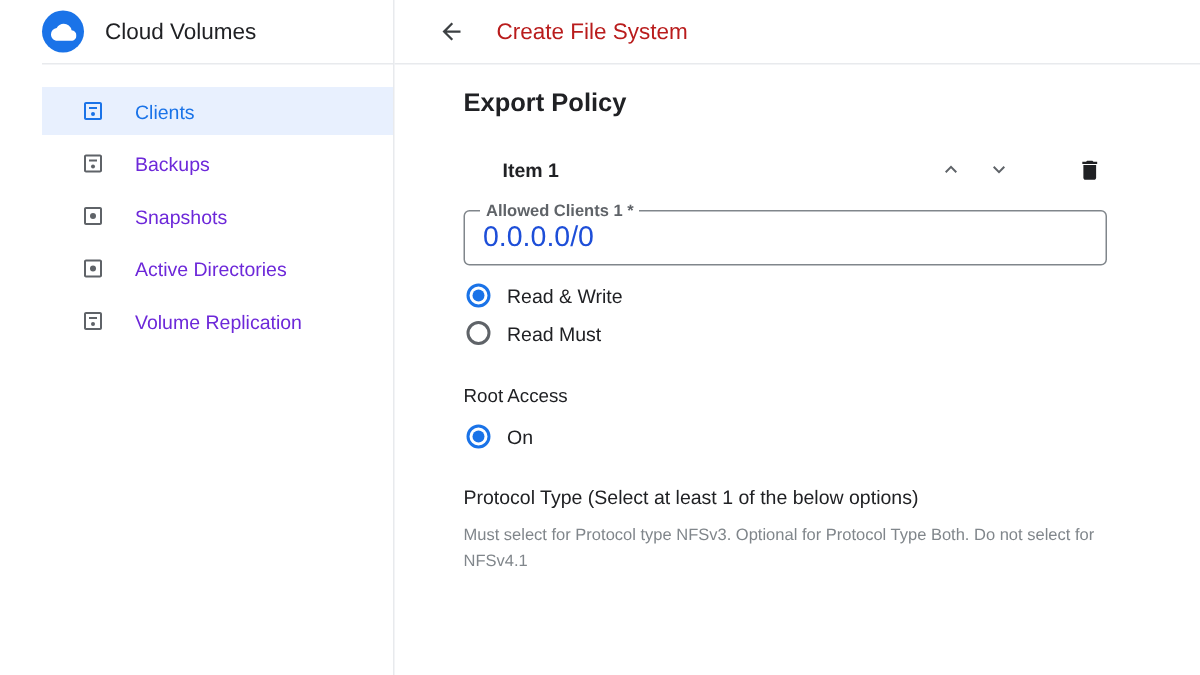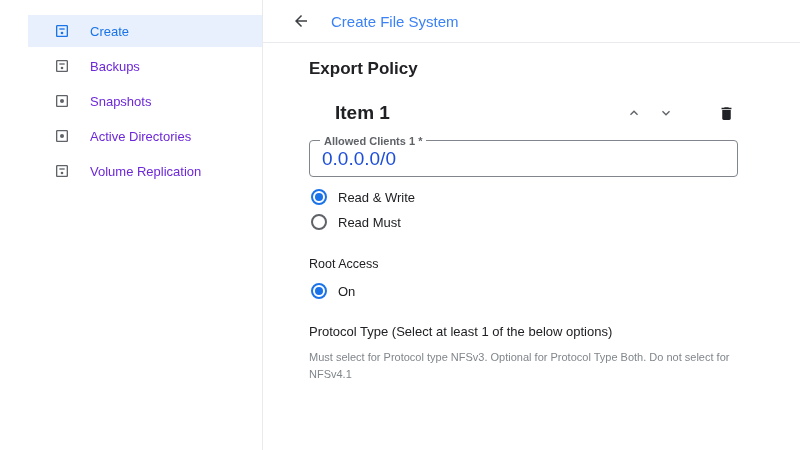--- a/index.html
+++ b/index.html
@@ -16,28 +16,28 @@
   .nav-item { height:32px; display:flex; align-items:center; gap:20px; padding-left:26px; margin:3px 0; cursor:pointer; color:#6d28d9; }
   .nav-item .nav-icon { display:flex; color:#5f6368; }
   .nav-item.selected { background:#e8f0fe; color:#1a73e8; }
   .nav-item.selected .nav-icon { color:#1a73e8; }
   .nav-label { font-size:13px; }
 
   
   .main { flex:1 1 auto; display:flex; flex-direction:column; }
   .main-header { height:43px; display:flex; align-items:center; gap:18px; padding-left:26px; border-bottom:1px solid #e8eaed; }
   .icon-btn { width:24px; height:24px; display:flex; align-items:center; justify-content:center; cursor:pointer; background:none; border:none; }
-  .main-title { font-size:15px; color:#3b82f6; font-weight:400; }
+  .main-title { font-size:15px; color:#b91c1c; font-weight:400; }
   .content { padding:16px 62px 0 46px; }
 
   .section-title { font-size:17px; font-weight:700; }
   .rules-title { font-size:15px; font-weight:400; margin-top:27px; }
 
   .item-header { display:flex; align-items:center; margin-top:22px; padding-left:26px; }
-  .item-title { font-size:19px; font-weight:700; flex:1; }
+  .item-title { font-size:13px; font-weight:700; flex:1; }
   .item-controls { display:flex; align-items:center; gap:8px; }
   .item-controls .trash { margin-left:28px; }
 
   .field { position:relative; margin-top:15px; height:37px; border:1px solid #80868b; border-radius:4px; display:flex; align-items:center; padding:0 12px; }
   .field-label { position:absolute; top:-6px; left:10px; background:#fff; padding:0 4px; font-size:11px; color:#5f6368; white-space:nowrap;font-weight:bold; }
   .field-input { border:none; outline:none; width:100%; font-size:19px; color:#1d4ed8; font-family:inherit; background:transparent; }
 
   .group-label { font-size:12.5px; color:#202124; margin-top:26px; }
   .choice-row { display:flex; align-items:center; gap:11px; margin-top:11px; height:18px; cursor:pointer; padding-left:2px; }
   .choice-row + .choice-row { margin-top:7px; }
@@ -48,31 +48,39 @@
 
   .protocol-label { margin-top:24px; font-size:13px; }
   .helper { margin-top:10px; font-size:11px; line-height:1.5; color:#80868b; }
 </style>
 </head>
 <body>
 
 <div class="app">
 
   <aside class="sidebar">
+    <div class="sidebar-header">
+      <span class="logo">
+        <svg width="17" height="17" viewBox="0 0 24 24" fill="#ffffff">
+            <path d="M19.35 10.04A7.49 7.49 0 0 0 12 4C9.11 4 6.6 5.64 5.35 8.04A5.994 5.994 0 0 0 0 14c0 3.31 2.69 6 6 6h13c2.76 0 5-2.24 5-5 0-2.64-2.05-4.78-4.65-4.96z"></path>
+          </svg>
+      </span>
+      <span class="sidebar-title">Cloud Volumes</span>
+    </div>
 
     <nav class="nav">
       <div class="nav-item selected">
         <span class="nav-icon">
           <svg width="16" height="16" viewBox="0 0 24 24" fill="currentColor">
               <path d="M19 3H5c-1.1 0-2 .9-2 2v14c0 1.1.9 2 2 2h14c1.1 0 2-.9 2-2V5c0-1.1-.9-2-2-2zm0 16H5V5h14v14z"></path>
               <path d="M8 8h8v2H8z"></path>
               <circle cx="12" cy="15" r="2"></circle>
             </svg>
         </span>
-        <span class="nav-label">Create</span>
+        <span class="nav-label">Clients</span>
       </div>
       <div class="nav-item">
         <span class="nav-icon">
           <svg width="16" height="16" viewBox="0 0 24 24" fill="currentColor">
               <path d="M19 3H5c-1.1 0-2 .9-2 2v14c0 1.1.9 2 2 2h14c1.1 0 2-.9 2-2V5c0-1.1-.9-2-2-2zm0 16H5V5h14v14z"></path>
               <path d="M8 8h8v2H8z"></path>
               <circle cx="12" cy="15" r="2"></circle>
             </svg>
         </span>
         <span class="nav-label">Backups</span>

